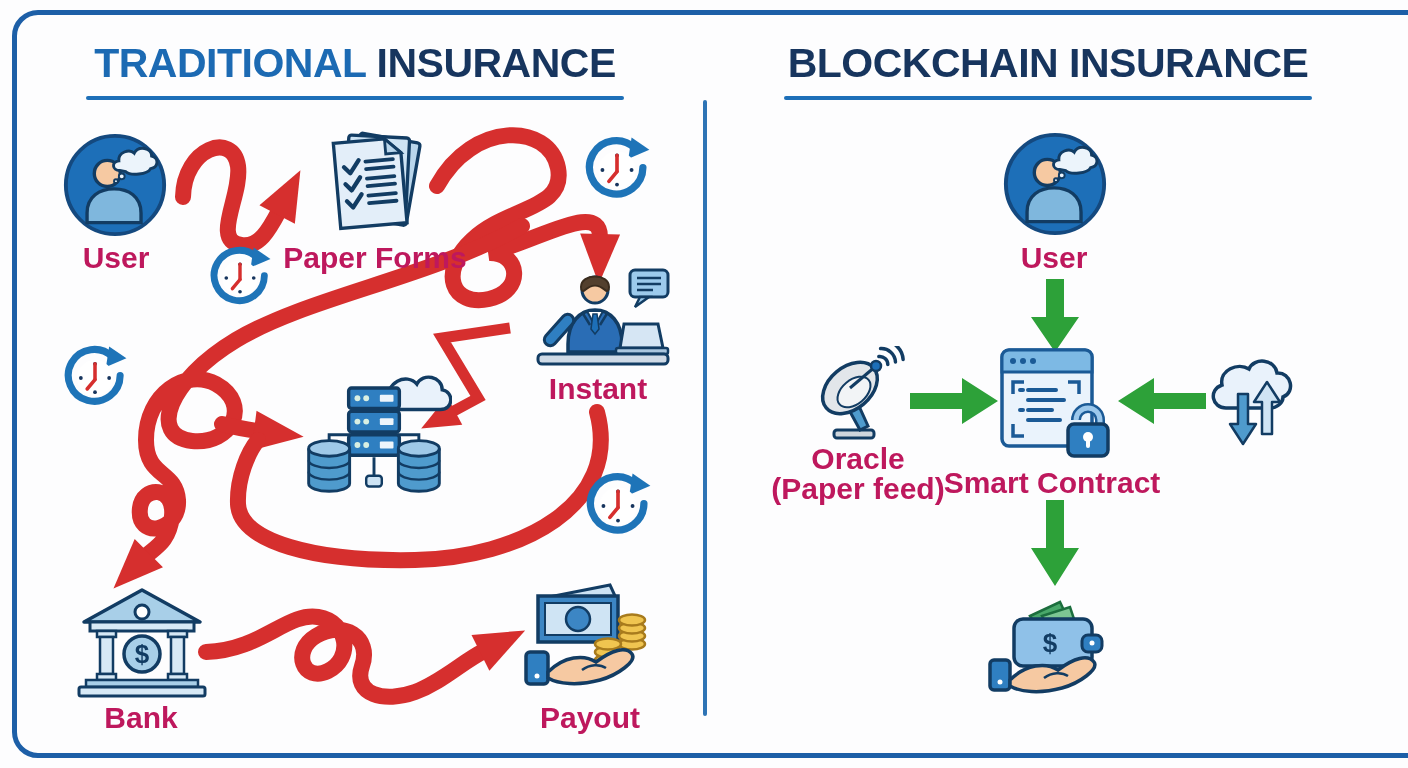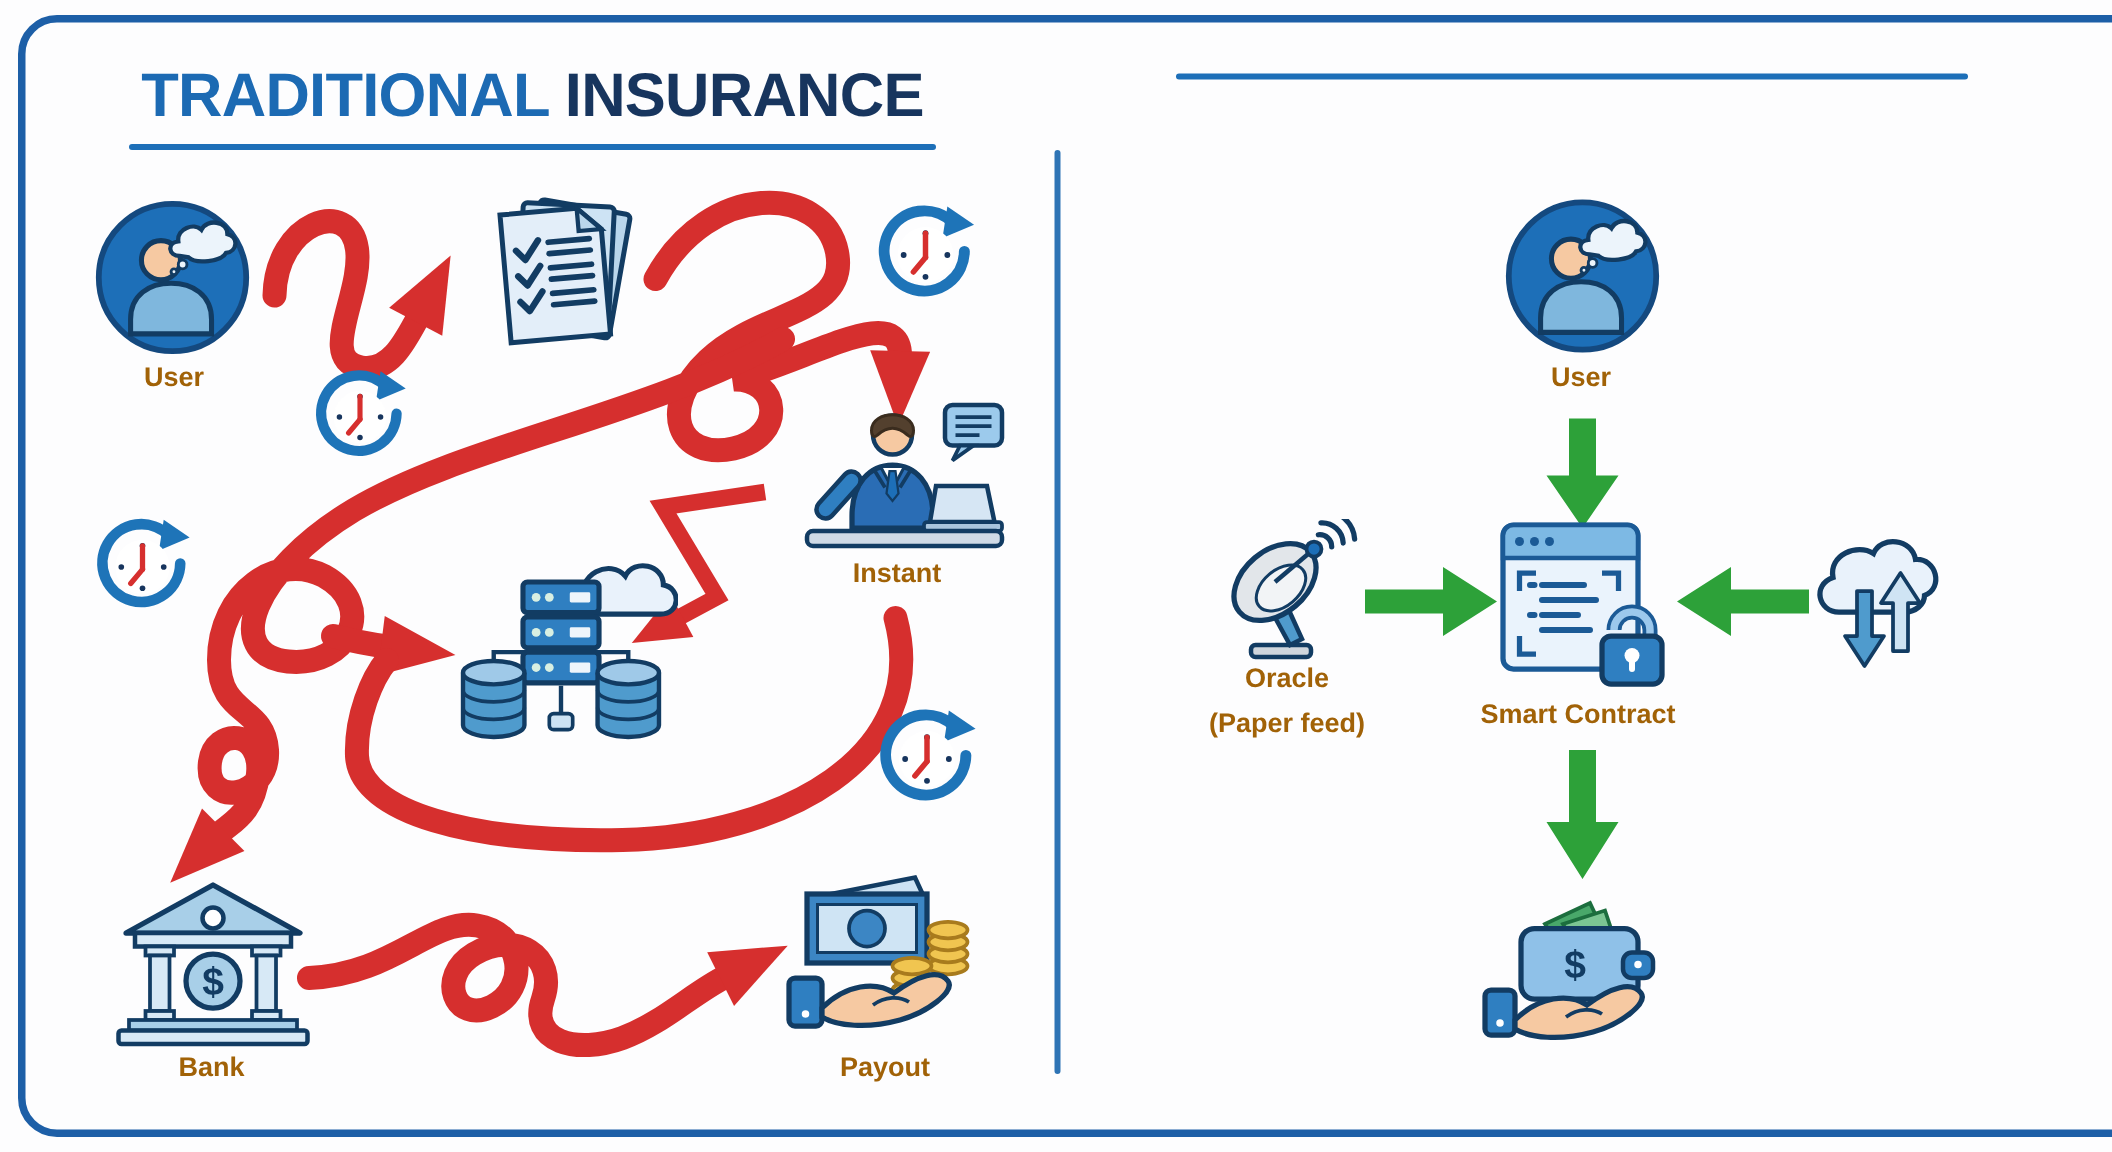--- a/index.html
+++ b/index.html
@@ -20,22 +20,22 @@
     letter-spacing:-0.5px;color:#17355e;white-space:nowrap;
   }
   .title .w1{color:#1c6ab3;}
   .title .w2{color:#17355e;margin-left:10px;}
   .title .underline{height:4px;background:#1d6fb8;margin:9px auto 0 auto;border-radius:2px;}
   .t-left{left:40px;width:630px;}
   .t-left .underline{width:538px;}
   .t-right{left:716px;width:664px;}
   .t-right .underline{width:528px;}
   .node-label{
-    position:absolute;transform:translateX(-50%);font-weight:700;font-size:18px;
-    color:#a16207;white-space:nowrap;text-align:center;
+    position:absolute;transform:translateX(-50%);font-weight:700;font-size:30px;
+    color:#be185d;white-space:nowrap;text-align:center;
   }
   .icon{position:absolute;}
   .icon svg{display:block;width:100%;height:100%;}
   svg text{font-family:"Liberation Sans","DejaVu Sans",sans-serif;}
   .arrow-layer{position:absolute;left:0;top:0;width:1408px;height:768px;}
 </style>
 </head>
 <body>
 
 <div class="stage">
@@ -91,20 +91,21 @@
   </svg>
 
   <div class="frame"></div>
   <div class="divider"></div>
 
   <div class="title t-left">
     <span class="w1">TRADITIONAL</span><span class="w2">INSURANCE</span>
     <div class="underline"></div>
   </div>
   <div class="title t-right">
+    <span>BLOCKCHAIN INSURANCE</span>
     <div class="underline"></div>
   </div>
 
   <div class="icon" style="left:208px;top:246px;width:64px;height:64px">
       <svg viewBox="0 0 84 84">
         <use href="#sym-clock"></use>
       </svg>
     </div>
   <div class="icon" style="left:583px;top:136px;width:68px;height:68px">
       <svg viewBox="0 0 84 84">
@@ -140,20 +141,21 @@
       <g transform="rotate(-5 56 62)">
         <path d="M20 16 L74 16 L90 32 L90 106 L20 106 Z" fill="#e3eef9" stroke="#123c63" stroke-width="3.5"></path>
         <path d="M74 16 L74 32 L90 32 Z" fill="#b9d6ec" stroke="#123c63" stroke-width="3"></path>
         <path d="M29 42 l6 7 l10 -13" stroke="#123c63" stroke-width="4.5" fill="none" stroke-linecap="round" stroke-linejoin="round"></path>
         <path d="M29 60 l6 7 l10 -13" stroke="#123c63" stroke-width="4.5" fill="none" stroke-linecap="round" stroke-linejoin="round"></path>
         <path d="M29 78 l6 7 l10 -13" stroke="#123c63" stroke-width="4.5" fill="none" stroke-linecap="round" stroke-linejoin="round"></path>
         <path d="M52 38 h29 M52 46 h29 M52 56 h29 M52 64 h29 M52 74 h29 M52 82 h29" stroke="#123c63" stroke-width="4" stroke-linecap="round"></path>
       </g>
     </svg>
   </div>
+  <div class="node-label" style="left:375px;top:241px">Paper Forms</div>
 
   <div class="icon" style="left:532px;top:266px;width:140px;height:112px">
     <svg viewBox="0 0 140 112">
       <rect x="98" y="4" width="38" height="27" rx="5" fill="#9ccaec" stroke="#123c63" stroke-width="3"></rect>
       <path d="M105 12 h24 M105 18 h24 M105 24 h16" stroke="#123c63" stroke-width="2.5"></path>
       <path d="M108 31 l-5 10 l14 -10 Z" fill="#9ccaec" stroke="#123c63" stroke-width="2.5"></path>
       <circle cx="63" cy="24" r="13" fill="#f6c9a2" stroke="#123c63" stroke-width="3"></circle>
       <path d="M49 21 C49 7 77 7 77 21 C77 25 75 26 73 24 C66 18 60 18 53 24 C51 26 49 25 49 21 Z" fill="#53402e" stroke="#3a2c1e" stroke-width="2"></path>
       <path d="M36 78 C36 56 48 44 63 44 C78 44 90 56 90 78 L90 86 L36 86 Z" fill="#2a6db5" stroke="#123c63" stroke-width="3.5"></path>
       <path d="M55 45 L63 60 L71 45 Z" fill="#ffffff" stroke="#123c63" stroke-width="2"></path>

